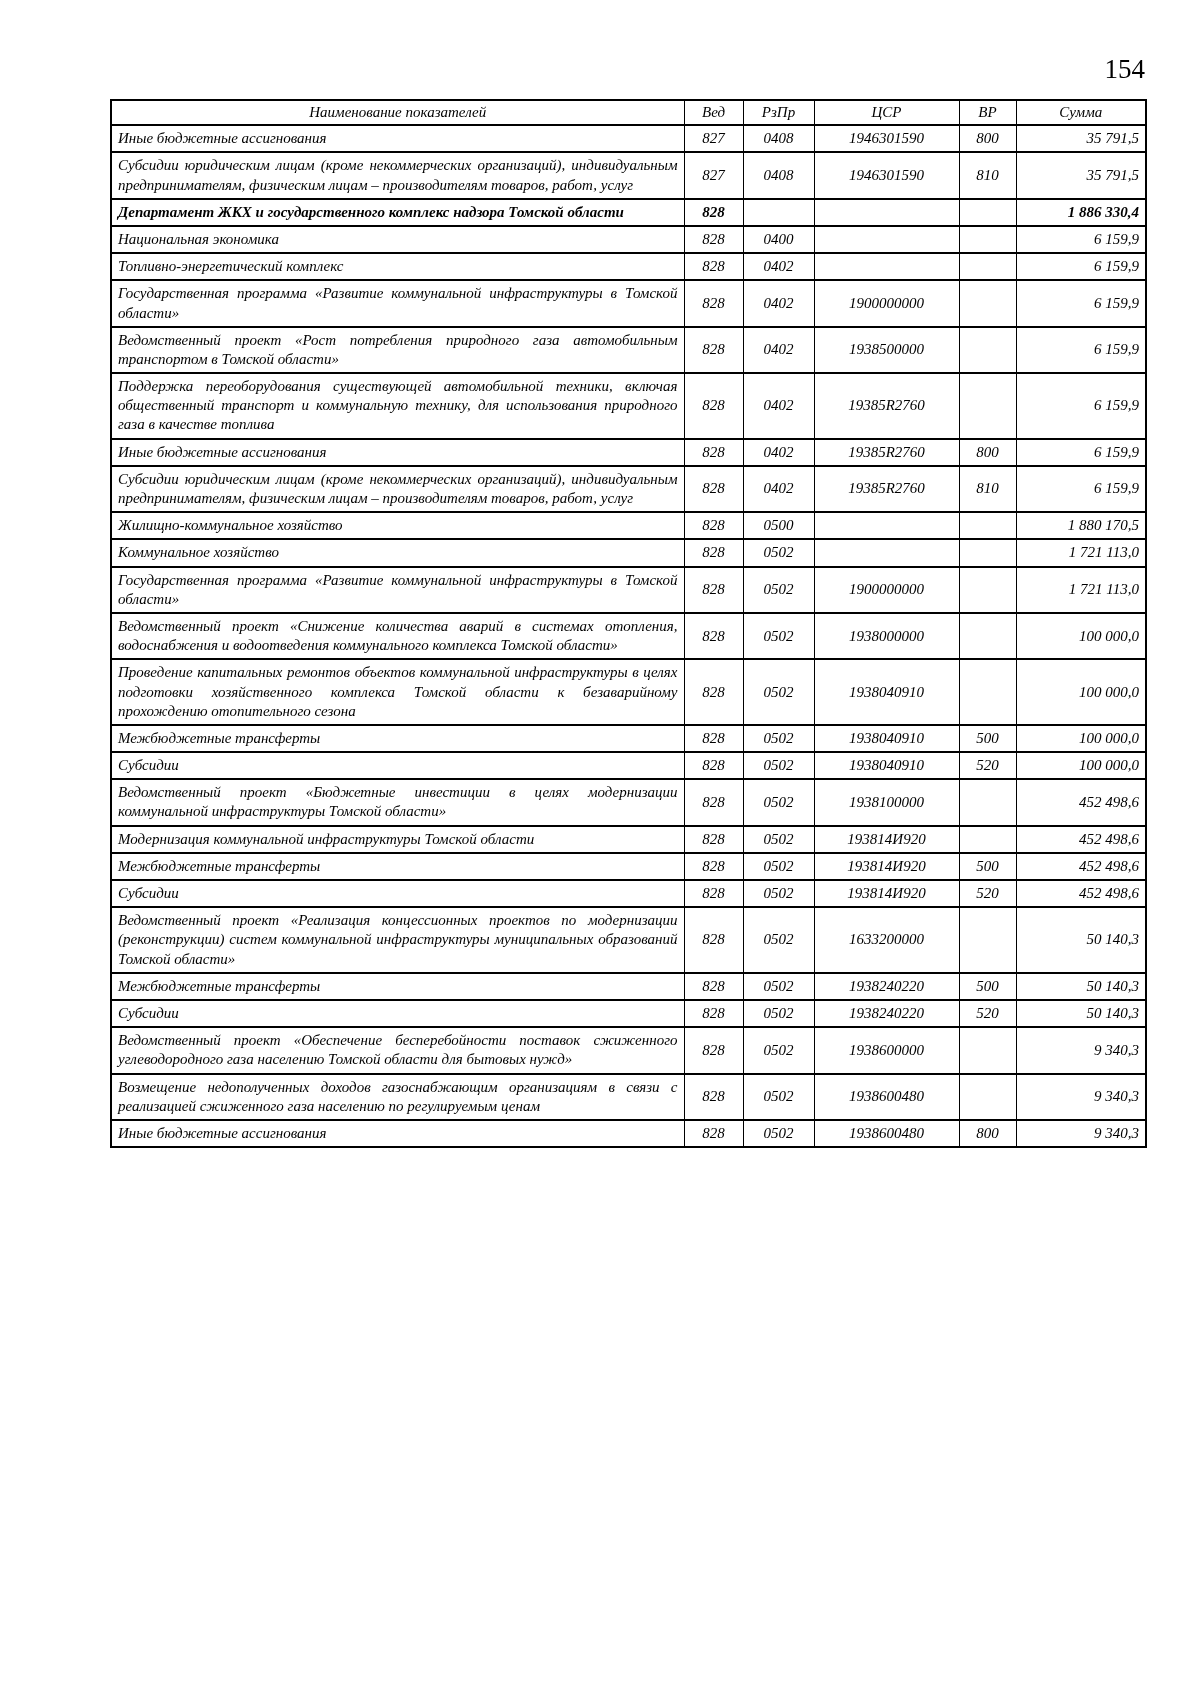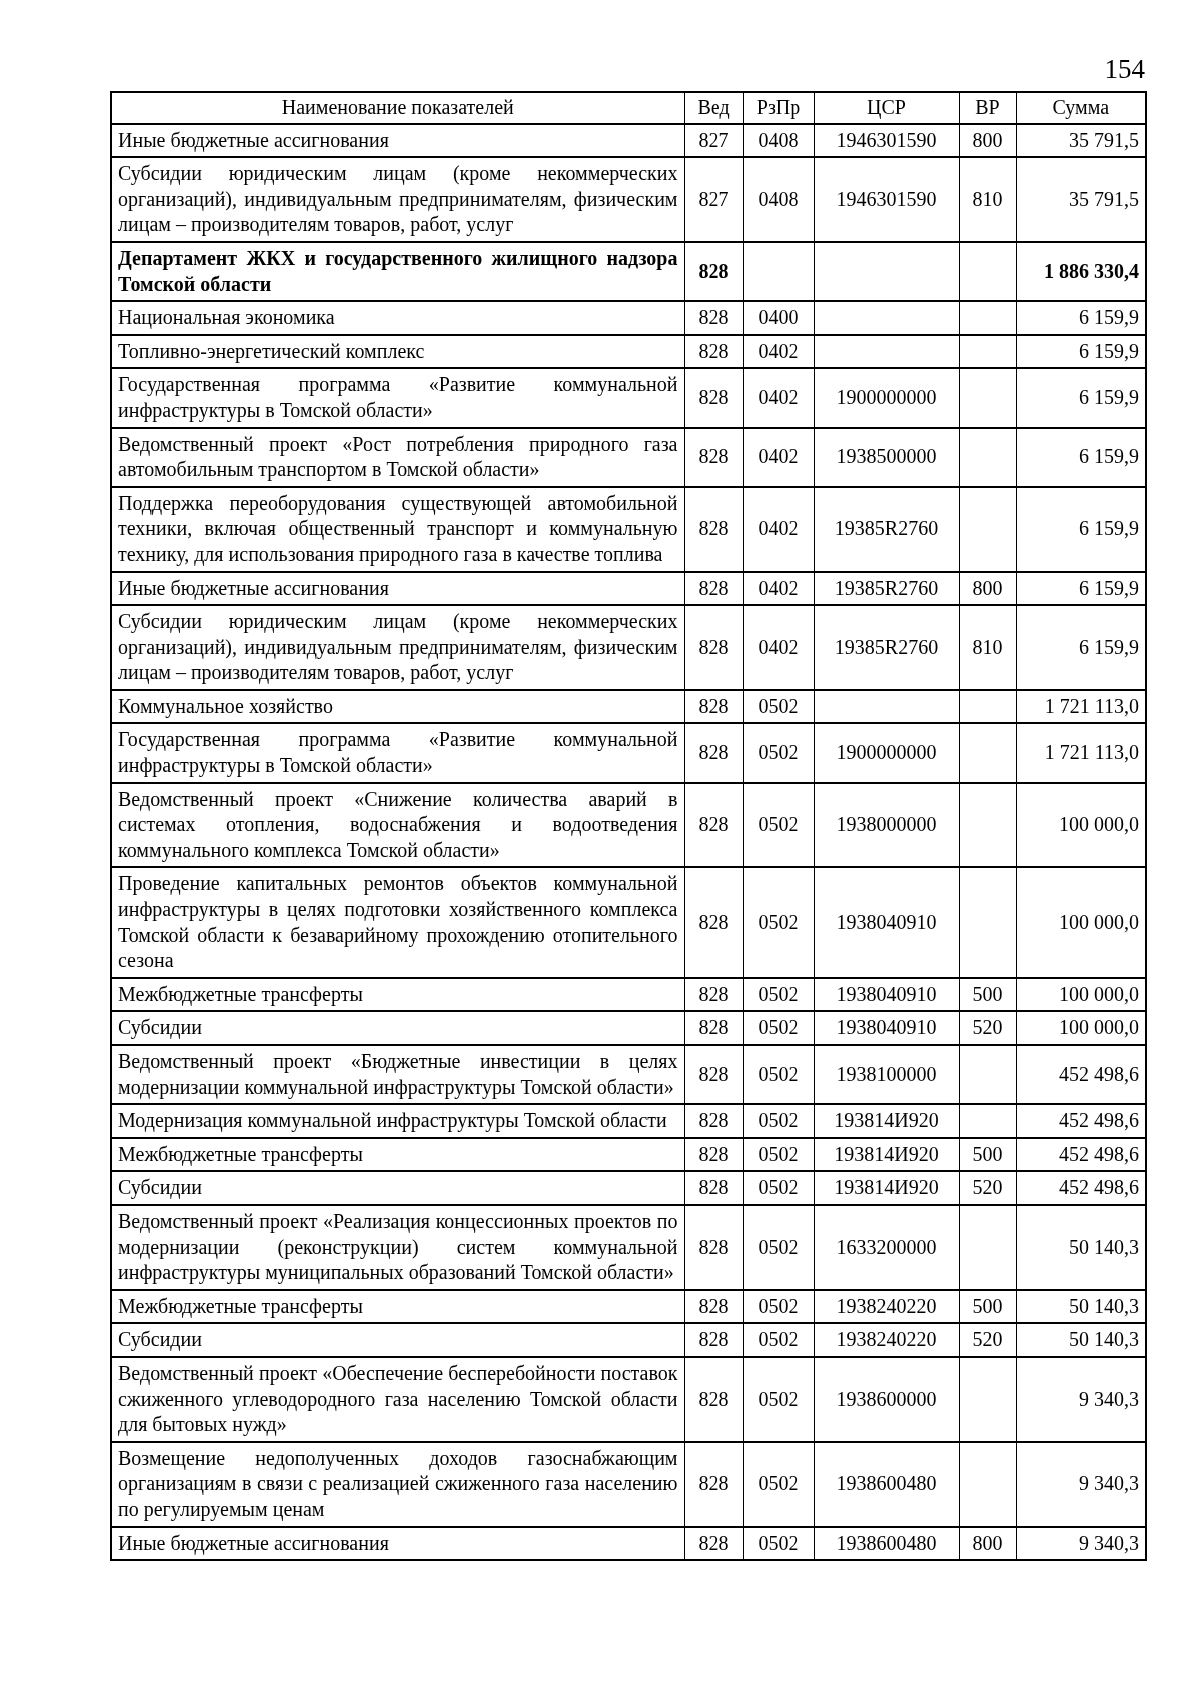--- a/index.html
+++ b/index.html
@@ -15,28 +15,29 @@
     box-sizing: border-box;
   }
   .page {
     box-sizing: border-box;
     padding: 56px 55px 0 110px;
   }
   .page-number {
     text-align: right;
     font-size: 27px;
     line-height: 1;
-    margin-bottom: 8px;
+    margin-bottom: 16px;
   }
   table.budget {
     border-collapse: collapse;
     table-layout: fixed;
     width: 1035px;
-    font-size: 20px;
+    font-size: 15px;
     border: 2.5px solid #000;
+    font-style: italic;
   }
   table.budget th,
   table.budget td {
     border-style: solid;
     border-color: #000;
     border-width: 2px 1.5px;
     padding: 3px 6px;
     vertical-align: middle;
     line-height: 1.28;
     overflow: hidden;
@@ -95,21 +96,21 @@
         </tr>
         <tr>
           <td class="col-name">Субсидии юридическим лицам (кроме некоммерческих организаций), индивидуальным предпринимателям, физическим лицам – производителям товаров, работ, услуг</td>
           <td class="col-ved">827</td>
           <td class="col-rzpr">0408</td>
           <td class="col-csr">1946301590</td>
           <td class="col-vr">810</td>
           <td class="col-sum">35 791,5</td>
         </tr>
         <tr class="bold thick-top">
-          <td class="col-name">Департамент ЖКХ и государственного жилищного надзора Томской области</td>
+          <td class="col-name">Департамент ЖКХ и государственного комплекс надзора Томской области</td>
           <td class="col-ved">828</td>
           <td class="col-rzpr"></td>
           <td class="col-csr"></td>
           <td class="col-vr"></td>
           <td class="col-sum">1 886 330,4</td>
         </tr>
         <tr class="thick-top">
           <td class="col-name">Национальная экономика</td>
           <td class="col-ved">828</td>
           <td class="col-rzpr">0400</td>
@@ -157,20 +158,28 @@
           <td class="col-vr">800</td>
           <td class="col-sum">6 159,9</td>
         </tr>
         <tr>
           <td class="col-name">Субсидии юридическим лицам (кроме некоммерческих организаций), индивидуальным предпринимателям, физическим лицам – производителям товаров, работ, услуг</td>
           <td class="col-ved">828</td>
           <td class="col-rzpr">0402</td>
           <td class="col-csr">19385R2760</td>
           <td class="col-vr">810</td>
           <td class="col-sum">6 159,9</td>
+        </tr>
+        <tr class="thick-top">
+          <td class="col-name">Жилищно-коммунальное хозяйство</td>
+          <td class="col-ved">828</td>
+          <td class="col-rzpr">0500</td>
+          <td class="col-csr"></td>
+          <td class="col-vr"></td>
+          <td class="col-sum">1 880 170,5</td>
         </tr>
         <tr class="thick-top">
           <td class="col-name">Коммунальное хозяйство</td>
           <td class="col-ved">828</td>
           <td class="col-rzpr">0502</td>
           <td class="col-csr"></td>
           <td class="col-vr"></td>
           <td class="col-sum">1 721 113,0</td>
         </tr>
         <tr>

